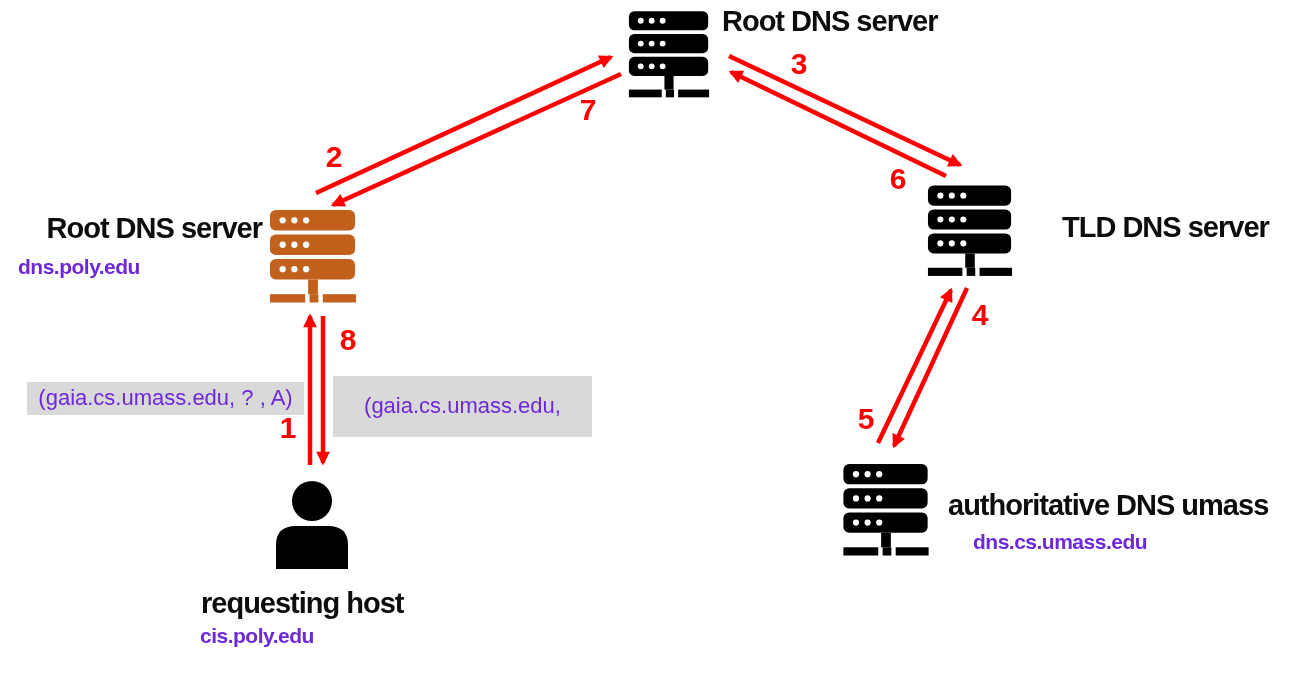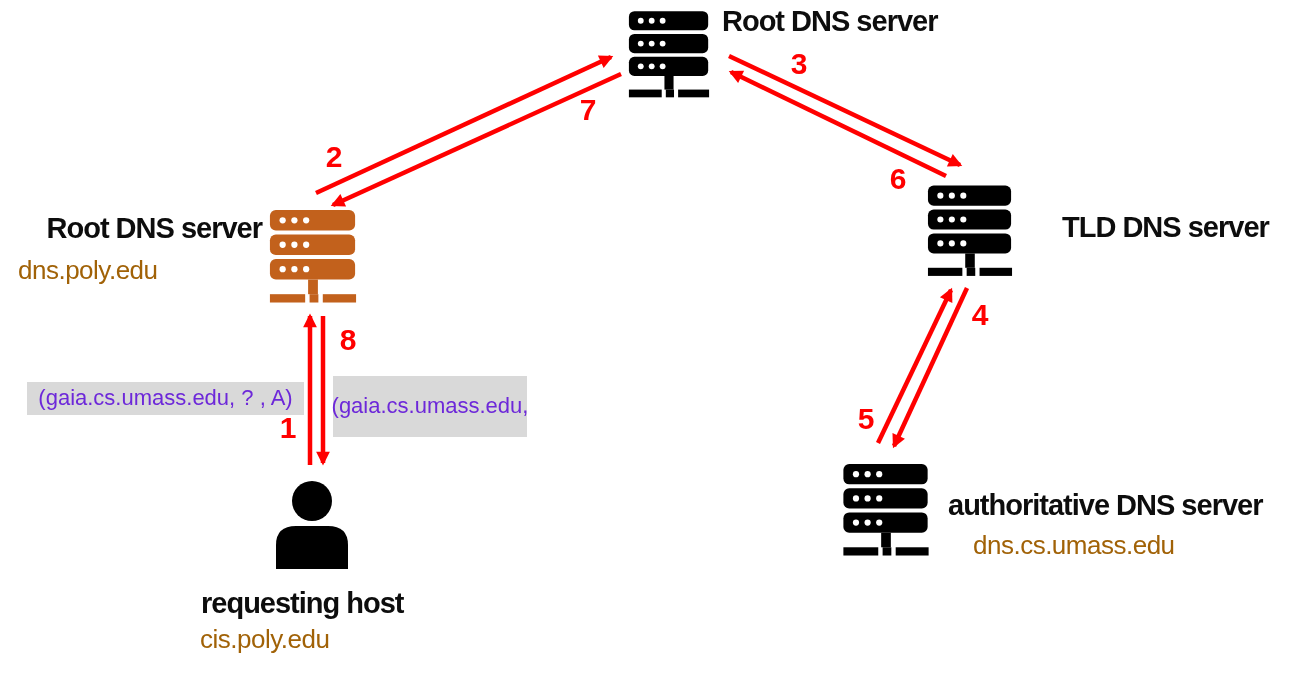--- a/index.html
+++ b/index.html
@@ -5,21 +5,21 @@
   html,body{margin:0;padding:0;background:#fff;}
   .canvas{
     position:relative;width:1311px;height:674px;background:#ffffff;overflow:hidden;
     font-family:"Liberation Sans", sans-serif;
   }
   .abs{position:absolute;}
   .node-label{
     font-weight:bold;font-size:29px;color:#0d0d0d;letter-spacing:-1px;white-space:nowrap;
   }
   .hostname{
-    font-weight:normal;font-size:26px;color:#a16207;letter-spacing:-0.5px;white-space:nowrap;
+    font-weight:bold;font-size:21px;color:#6d28d9;letter-spacing:-0.5px;white-space:nowrap;
   }
   .step{
     position:absolute;color:#FF0000;font-size:30px;font-weight:bold;
     transform:translate(-50%,-50%);line-height:1;white-space:nowrap;
   }
   .msgbox{
     position:absolute;background:#D9D9D9;color:#6d28d9;font-size:22px;
     display:flex;flex-direction:column;align-items:center;justify-content:center;
     text-align:center;line-height:1.28;white-space:nowrap;
   }
@@ -85,33 +85,33 @@
 
   <svg class="abs" style="left:268px;top:210px;color:#C2611C" width="90" height="93" viewBox="0 0 90 95">
       <use href="#server-shape"></use>
     </svg>
   <div class="abs node-label" style="right:1049px;top:212px">Root DNS server</div>
   <div class="abs hostname" style="left:18px;top:255px">dns.poly.edu</div>
 
   <svg class="abs" style="left:842px;top:464px;color:#000000" width="88" height="92" viewBox="0 0 90 95">
       <use href="#server-shape"></use>
     </svg>
-  <div class="abs node-label" style="left:948px;top:489px">authoritative DNS server</div>
+  <div class="abs node-label" style="left:948px;top:489px">authoritative DNS umass</div>
   <div class="abs hostname" style="left:973px;top:530px">dns.cs.umass.edu</div>
 
   <svg class="abs" style="left:271px;top:481px;color:#000000" width="82" height="88" viewBox="0 0 80 88">
       <use href="#person-shape"></use>
     </svg>
   <div class="abs hostname" style="left:200px;top:624px">cis.poly.edu</div>
   <div class="abs node-label" style="left:201px;top:587px">requesting host</div>
 
   <div class="msgbox" style="left:27px;top:382px;width:277px;height:33px">
     <div>(gaia.cs.umass.edu, ? , A)</div>
   </div>
-  <div class="msgbox" style="left:333px;top:376px;width:194px;height:61px">
+  <div class="msgbox" style="left:333px;top:376px;width:259px;height:61px">
     <div>(gaia.cs.umass.edu,</div>
   </div>
 
   <div class="step" style="left:288px;top:428px">1</div>
   <div class="step" style="left:334px;top:157px">2</div>
   <div class="step" style="left:799px;top:64px">3</div>
   <div class="step" style="left:980px;top:315px">4</div>
   <div class="step" style="left:866px;top:419px">5</div>
   <div class="step" style="left:898px;top:179px">6</div>
   <div class="step" style="left:588px;top:110px">7</div>

